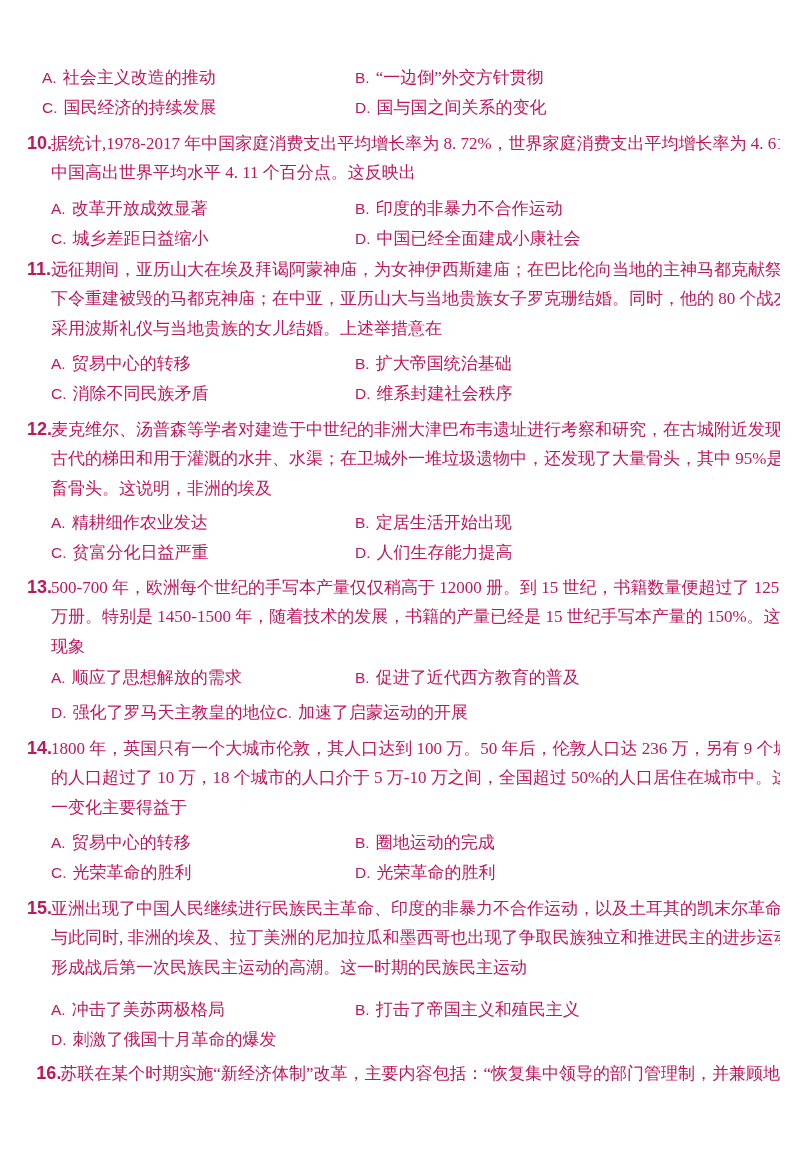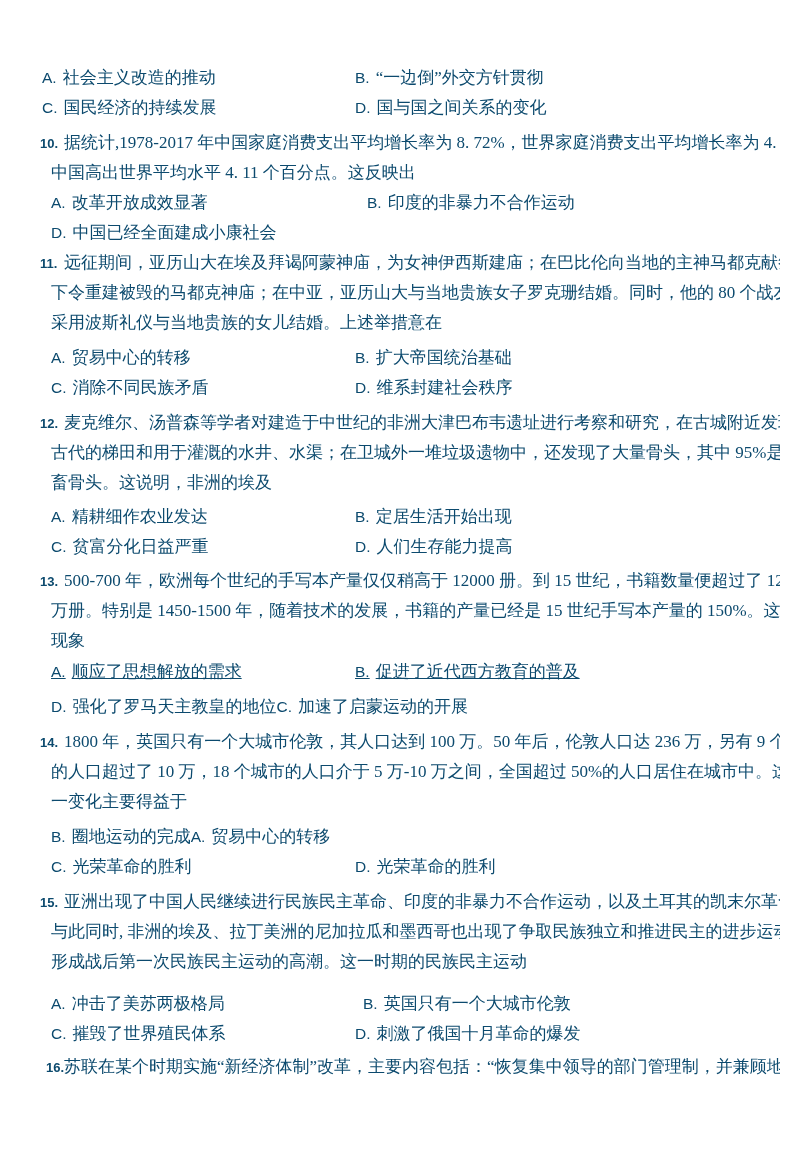--- a/index.html
+++ b/index.html
@@ -5,62 +5,61 @@
   html, body { margin: 0; padding: 0; background: #ffffff; }
   .sheet {
     position: relative;
     width: 800px;
     height: 1150px;
     background: #ffffff;
     box-sizing: border-box;
     padding: 63px 20px 0 27px;
     font-family: "Liberation Serif", "DejaVu Serif", serif;
     font-size: 17px;
-    color: #0c4a6e;
+    color: #be185d;
     overflow: hidden;
   }
   .q-line {
     height: 30px;
     line-height: 30px;
     padding-left: 24px;
     white-space: nowrap;
     overflow: hidden;
   }
   .q-line.first { padding-left: 0; }
   .q-num {
     display: inline-block;
     width: 24px;
     font-weight: bold;
     font-family: "Liberation Sans", sans-serif;
-    font-size: 13px;
-    margin-left: 13px;
+    font-size: 18px;
   }
   .opt-row {
     display: flex;
     height: 30px;
     line-height: 30px;
     padding-left: 24px;
     white-space: nowrap;
   }
   .opt-row.carry { padding-left: 15px; }
   .opt { overflow: hidden; }
   .opt.col1 { width: 304px; flex: 0 0 auto; }
   .opt-row.carry .opt.col1 { width: 313px; }
   .opt-label {
     font-family: "Liberation Sans", sans-serif;
     font-size: 15.5px;
     margin-right: 6px;
   }
   .mt0 { margin-top: 0; }
-  .mt1 { margin-top: 1px; text-decoration: underline; }
-  .mt2 { margin-top: 0; gap: 12px; }
+  .mt1 { margin-top: 1px; }
+  .mt2 { margin-top: 6px; }
   .mt3 { margin-top: 3px; text-align: right; }
   .mt4 { margin-top: 4px; }
   .mt5 { margin-top: 5px; }
-  .mt12 { margin-top: 12px; gap: 8px; }
+  .mt12 { margin-top: 12px; }
 </style>
 </head>
 <body>
 
 <div class="sheet">
 
   <div>
     <div class="opt-row carry">
       <div class="opt col1"><span class="opt-label">A.</span><span>社会主义改造的推动</span></div>
       <div class="opt"><span class="opt-label">B.</span><span>“一边倒”外交方针贯彻</span></div>
@@ -72,20 +71,21 @@
   </div>
 
   <div class="mt5">
     <div class="q-line first"><span class="q-num">10.</span><span>据统计,1978-2017 年中国家庭消费支出平均增长率为 8. 72%，世界家庭消费支出平均增长率为 4. 61%，</span></div>
     <div class="q-line">中国高出世界平均水平 4. 11 个百分点。这反映出</div>
     <div class="opt-row mt2">
       <div class="opt col1"><span class="opt-label">A.</span><span>改革开放成效显著</span></div>
       <div class="opt"><span class="opt-label">B.</span><span>印度的非暴力不合作运动</span></div>
     </div>
     <div class="opt-row">
+      <div class="opt col1"><span class="opt-label">C.</span><span>城乡差距日益缩小</span></div>
       <div class="opt"><span class="opt-label">D.</span><span>中国已经全面建成小康社会</span></div>
     </div>
   </div>
 
   <div class="mt0">
     <div class="q-line first"><span class="q-num">11.</span><span>远征期间，亚历山大在埃及拜谒阿蒙神庙，为女神伊西斯建庙；在巴比伦向当地的主神马都克献祭，</span></div>
     <div class="q-line">下令重建被毁的马都克神庙；在中亚，亚历山大与当地贵族女子罗克珊结婚。同时，他的 80 个战友也</div>
     <div class="q-line">采用波斯礼仪与当地贵族的女儿结婚。上述举措意在</div>
     <div class="opt-row mt5">
       <div class="opt col1"><span class="opt-label">A.</span><span>贸易中心的转移</span></div>
@@ -123,39 +123,38 @@
       <div class="opt"><span class="opt-label">D.</span><span>强化了罗马天主教皇的地位</span></div>
       <div class="opt col1"><span class="opt-label">C.</span><span>加速了启蒙运动的开展</span></div>
     </div>
   </div>
 
   <div class="mt5">
     <div class="q-line first"><span class="q-num">14.</span><span>1800 年，英国只有一个大城市伦敦，其人口达到 100 万。50 年后，伦敦人口达 236 万，另有 9 个城市</span></div>
     <div class="q-line">的人口超过了 10 万，18 个城市的人口介于 5 万-10 万之间，全国超过 50%的人口居住在城市中。这</div>
     <div class="q-line">一变化主要得益于</div>
     <div class="opt-row mt5">
+      <div class="opt col1"><span class="opt-label">A.</span><span>贸易中心的转移</span></div>
       <div class="opt"><span class="opt-label">B.</span><span>圈地运动的完成</span></div>
-      <div class="opt col1"><span class="opt-label">A.</span><span>贸易中心的转移</span></div>
     </div>
     <div class="opt-row">
       <div class="opt col1"><span class="opt-label">C.</span><span>光荣革命的胜利</span></div>
       <div class="opt"><span class="opt-label">D.</span><span>光荣革命的胜利</span></div>
     </div>
   </div>
 
   <div class="mt5">
     <div class="q-line first"><span class="q-num">15.</span><span>亚洲出现了中国人民继续进行民族民主革命、印度的非暴力不合作运动，以及土耳其的凯末尔革命。</span></div>
     <div class="q-line">与此同时, 非洲的埃及、拉丁美洲的尼加拉瓜和墨西哥也出现了争取民族独立和推进民主的进步运动，</div>
     <div class="q-line">形成战后第一次民族民主运动的高潮。这一时期的民族民主运动</div>
     <div class="opt-row mt12">
       <div class="opt col1"><span class="opt-label">A.</span><span>冲击了美苏两极格局</span></div>
-      <div class="opt"><span class="opt-label">B.</span><span>英国只有一个大城市伦敦</span></div>
+      <div class="opt"><span class="opt-label">B.</span><span>打击了帝国主义和殖民主义</span></div>
     </div>
     <div class="opt-row">
-      <div class="opt col1"><span class="opt-label">C.</span><span>摧毁了世界殖民体系</span></div>
       <div class="opt"><span class="opt-label">D.</span><span>刺激了俄国十月革命的爆发</span></div>
     </div>
   </div>
 
   <div class="mt3">
     <div class="q-line first"><span class="q-num">16.</span><span>苏联在某个时期实施“新经济体制”改革，主要内容包括：“恢复集中领导的部门管理制，并兼顾地</span></div>
   </div>
 
 </div>
 

